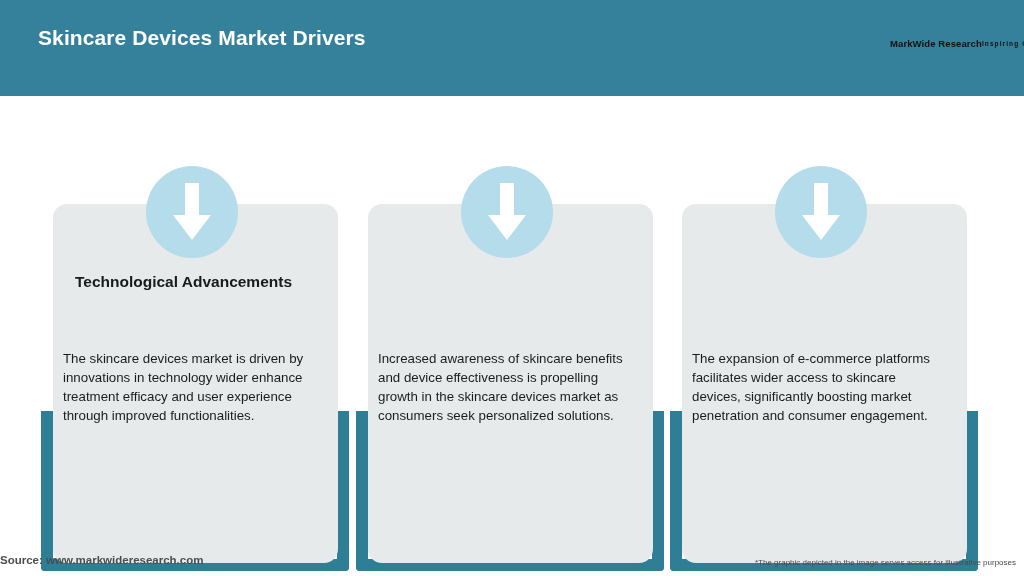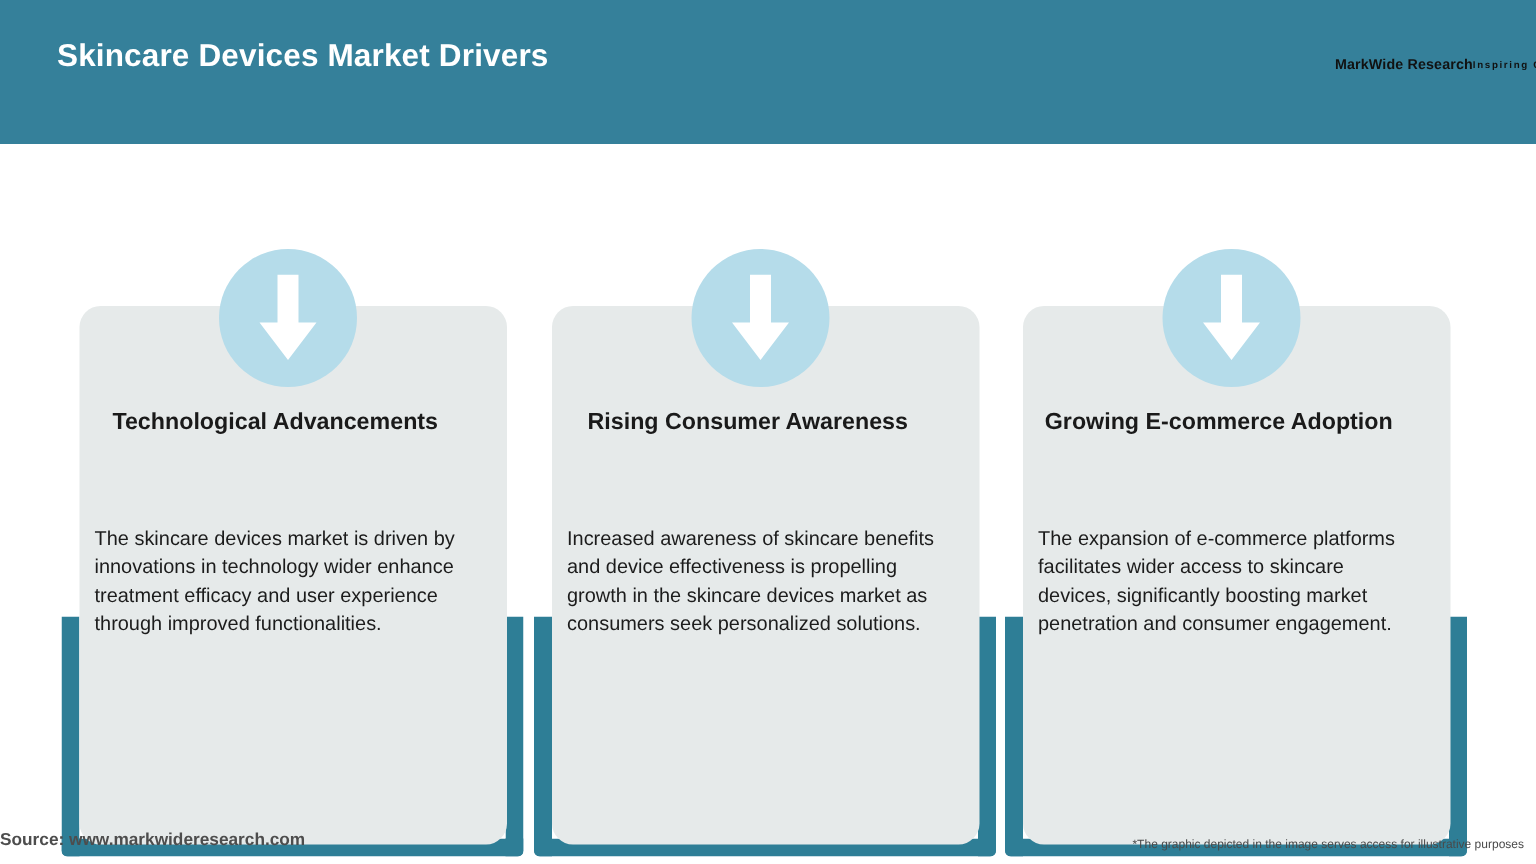--- a/index.html
+++ b/index.html
@@ -211,32 +211,30 @@
   </div>
 
   <div class="card-group g1">
     <div class="teal-frame"></div>
     <div class="panel"></div>
     <div class="icon-circle">
       <svg viewBox="0 0 42 58" xmlns="http://www.w3.org/2000/svg">
         <path d="M14 0 L28 0 L28 32 L40 32 L21 57 L2 32 L14 32 Z" fill="#ffffff"></path>
       </svg>
     </div>
-    <div class="card-title">Rising Consumer Awareness</div>
     <div class="card-body">Increased awareness of skincare benefits and device effectiveness is propelling growth in the skincare devices market as consumers seek personalized solutions.</div>
   </div>
 
   <div class="card-group g2">
     <div class="teal-frame"></div>
     <div class="panel"></div>
     <div class="icon-circle">
       <svg viewBox="0 0 42 58" xmlns="http://www.w3.org/2000/svg">
         <path d="M14 0 L28 0 L28 32 L40 32 L21 57 L2 32 L14 32 Z" fill="#ffffff"></path>
       </svg>
     </div>
-    <div class="card-title">Growing E-commerce Adoption</div>
     <div class="card-body">The expansion of e-commerce platforms facilitates wider access to skincare devices, significantly boosting market penetration and consumer engagement.</div>
   </div>
 
 </div>
 
 <div id="source-note">Source: www.markwideresearch.com</div>
 <div id="disclaimer-note">*The graphic depicted in the image serves access for illustrative purposes</div>
 
 </body></html>

